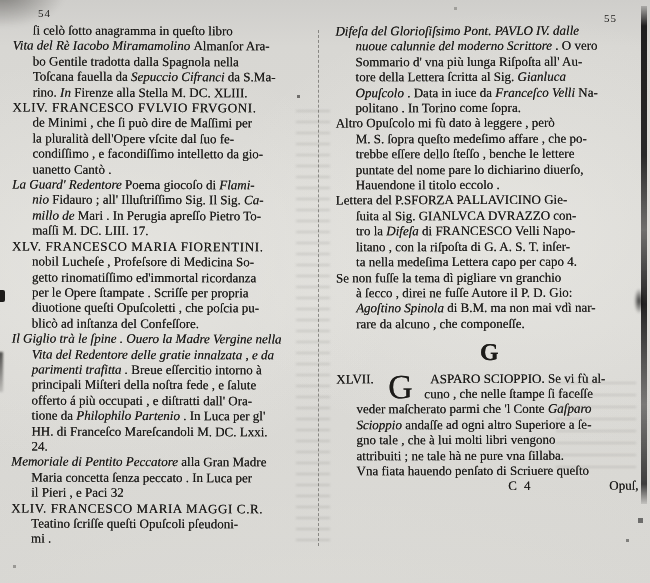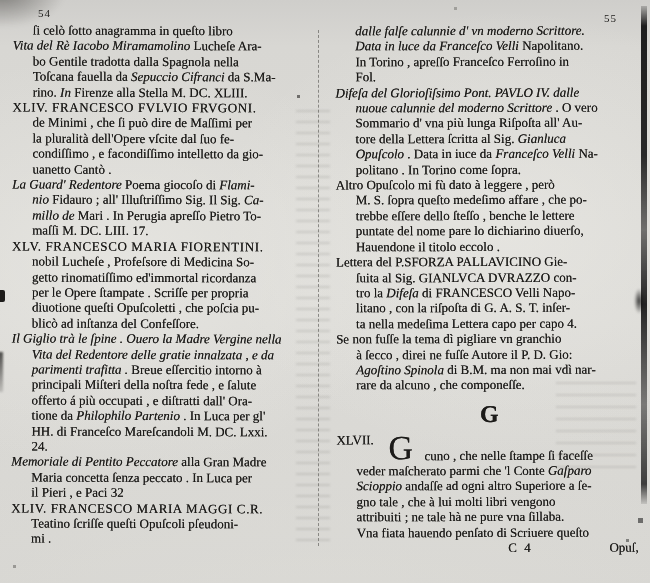--- a/index.html
+++ b/index.html
@@ -59,21 +59,21 @@
 
 <div class="page">
   <div class="pagenum" id="pn-left">54</div>
   <div class="pagenum" id="pn-right">55</div>
 
   <div class="col" id="left-col">
       <div class="para cont">
         <div class="line "><span class="">ſi celò ſotto anagramma in queſto libro</span></div>
       </div>
       <div class="para hang">
-        <div class="line "><span class="it ">Vita del Rè Iacobo Miramamolino </span><span class="">Lucheſe Ara-</span></div>
+        <div class="line "><span class="it ">Vita del Rè Iacobo Miramamolino </span><span class="">Almanſor Ara-</span></div>
         <div class="line "><span class="">bo Gentile tradotta dalla Spagnola nella</span></div>
         <div class="line "><span class="">Toſcana fauella da </span><span class="it ">Sepuccio Cifranci</span><span class=""> da S.Ma-</span></div>
         <div class="line "><span class="">rino. </span><span class="it ">In</span><span class=""> Firenze alla Stella M. DC. XLIII.</span></div>
       </div>
       <div class="para hang">
         <div class="line "><span class="caps">XLIV. FRANCESCO FVLVIO FRVGONI.</span></div>
         <div class="line "><span class="">de Minimi , che ſi può dire de Maſſimi per</span></div>
         <div class="line "><span class="">la pluralità dell'Opere vſcite dal ſuo fe-</span></div>
         <div class="line "><span class="">condiſſimo , e facondiſſimo intelletto da gio-</span></div>
         <div class="line "><span class="">uanetto Cantò .</span></div>
@@ -107,26 +107,20 @@
         <div class="line "><span class="">Maria concetta ſenza peccato . In Luca per</span></div>
         <div class="line "><span class="">il Pieri , e Paci 32</span></div>
       </div>
       <div class="para hang">
         <div class="line "><span class="caps">XLIV. FRANCESCO MARIA MAGGI C.R.</span></div>
         <div class="line "><span class="">Teatino ſcriſſe queſti Opuſcoli pſeudoni-</span></div>
         <div class="line "><span class="">mi .</span></div>
       </div>
     </div>
   <div class="col" id="right-col">
-      <div class="para cont">
-        <div class="line "><span class="it ">dalle falſe calunnie d' vn moderno Scrittore.</span></div>
-        <div class="line "><span class="it ">Data in luce da Franceſco Velli </span><span class="">Napolitano.</span></div>
-        <div class="line "><span class="">In Torino , apreſſo Franceſco Ferroſino in</span></div>
-        <div class="line "><span class="">Fol.</span></div>
-      </div>
       <div class="para hang">
         <div class="line "><span class="it ">Difeſa del Glorioſiſsimo Pont. PAVLO IV. dalle</span></div>
         <div class="line "><span class="it ">nuoue calunnie del moderno Scrittore</span><span class=""> .  O vero</span></div>
         <div class="line "><span class="">Sommario d' vna più lunga Riſpoſta all' Au-</span></div>
         <div class="line "><span class="">tore della Lettera ſcritta al  Sig. </span><span class="it ">Gianluca</span></div>
         <div class="line "><span class="it ">Opuſcolo</span><span class=""> . Data in iuce da </span><span class="it ">Franceſco Velli </span><span class="">Na-</span></div>
         <div class="line "><span class="">politano .  In Torino come ſopra.</span></div>
       </div>
       <div class="para hang">
         <div class="line "><span class="">Altro Opuſcolo mi fù dato à leggere , però</span></div>
@@ -145,21 +139,21 @@
       <div class="para hang">
         <div class="line "><span class="">Se non fuſſe la tema dì pigliare vn granchio</span></div>
         <div class="line "><span class="">à ſecco , direi ne fuſſe Autore il P. D. Gio:</span></div>
         <div class="line "><span class="it ">Agoſtino Spinola </span><span class="">di B.M. ma non  mai vdì nar-</span></div>
         <div class="line "><span class="">rare da alcuno , che componeſſe.</span></div>
       </div>
       <div class="para heading">
         <div class="line "><span class="">G</span></div>
       </div>
       <div class="para hang dropcap-para">
-        <div class="line dc1"><span class="num">XLVII.</span><span class="dropcap">G</span></div>
+        <div class="line dc1"><span class="num">XLVII.</span><span class="dropcap">G</span><span class="">ASPARO SCIOPPIO. Se vi fù al-</span></div>
         <div class="line dc2"><span class="">cuno , che nelle ſtampe ſi faceſſe</span></div>
         <div class="line "><span class="">veder maſcherato parmi che 'l Conte </span><span class="it ">Gaſparo</span></div>
         <div class="line "><span class="it ">Scioppio </span><span class="">andaſſe ad ogni altro Superiore a ſe-</span></div>
         <div class="line "><span class="">gno tale , che à lui molti libri vengono</span></div>
         <div class="line "><span class="">attribuiti ; ne tale hà ne pure vna ſillaba.</span></div>
         <div class="line "><span class="">Vna fiata hauendo penſato di Scriuere queſto</span></div>
         <div class="line sig">
           <span class="sigmark">C 4</span>
           <span class="catch">Opuſ,</span>
         </div>

